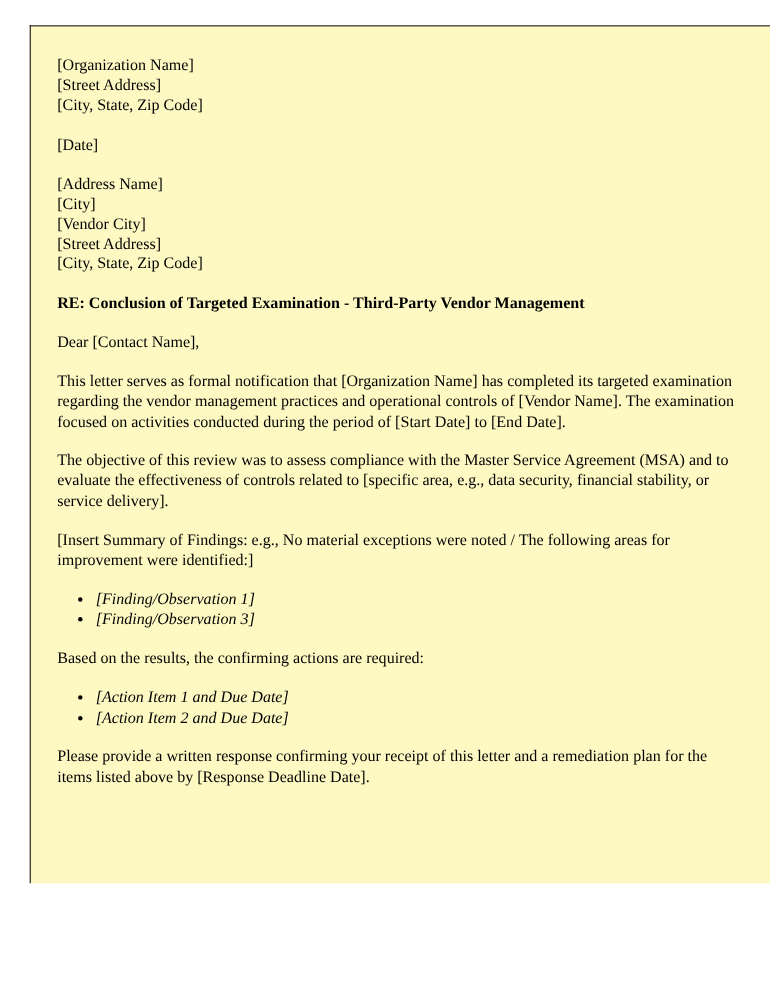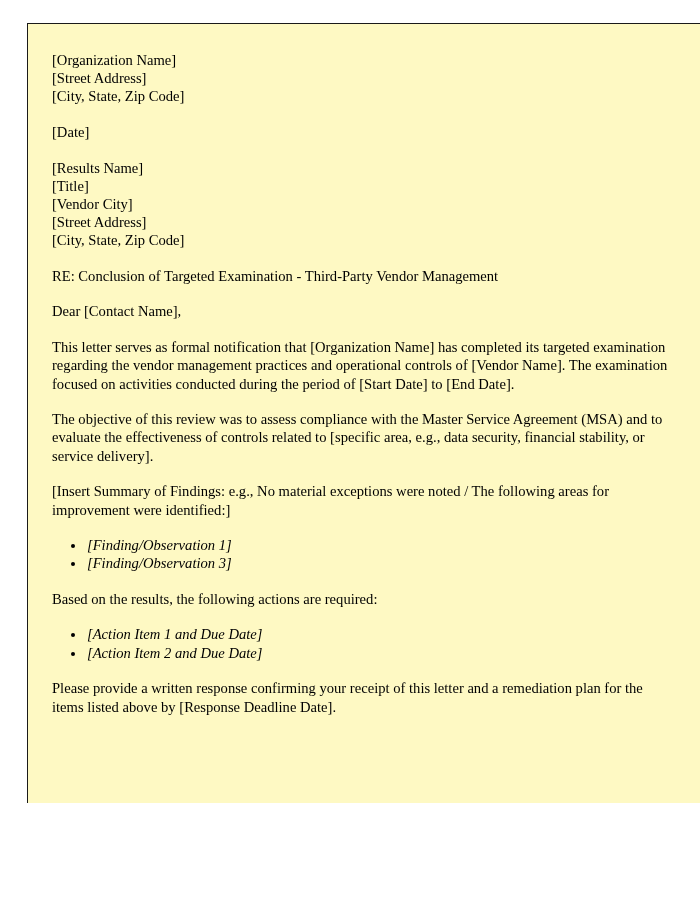--- a/index.html
+++ b/index.html
@@ -48,21 +48,21 @@
   }
 
   .para {
     margin: 0 12px 17px 0;
     text-align: left;
     line-height: 18.4px;
   }
 
   .heading {
     margin: 0 0 17px 0;
-    font-weight: normal;
+    font-weight: bold;
     line-height: 18.4px;
   }
 
   .bullet-list {
     margin: 0 0 17px 0;
     padding-left: 34px;
     list-style-type: disc;
     font-style: italic;
   }
   .bullet-list li {
@@ -84,42 +84,42 @@
       <span class="addr-line">[Organization Name]</span>
       <span class="addr-line">[Street Address]</span>
       <span class="addr-line">[City, State, Zip Code]</span>
     </div>
 
     <div class="addr-block">
       <span class="addr-line">[Date]</span>
     </div>
 
     <div class="addr-block">
-      <span class="addr-line">[Results Name]</span>
-      <span class="addr-line">[Title]</span>
+      <span class="addr-line">[Address Name]</span>
+      <span class="addr-line">[City]</span>
       <span class="addr-line">[Vendor City]</span>
       <span class="addr-line">[Street Address]</span>
       <span class="addr-line">[City, State, Zip Code]</span>
     </div>
 
     <div class="heading">RE: Conclusion of Targeted Examination - Third-Party Vendor Management</div>
 
     <div class="para">Dear [Contact Name],</div>
 
     <div class="para">This letter serves as formal notification that [Organization Name] has completed its targeted examination regarding the vendor management practices and operational controls of [Vendor Name]. The examination focused on activities conducted during the period of [Start Date] to [End Date].</div>
 
     <div class="para">The objective of this review was to assess compliance with the Master Service Agreement (MSA) and to evaluate the effectiveness of controls related to [specific area, e.g., data security, financial stability, or service delivery].</div>
 
     <div class="para">[Insert Summary of Findings: e.g., No material exceptions were noted / The following areas for improvement were identified:]</div>
     <ul class="bullet-list">
       <li>[Finding/Observation 1]</li>
       <li>[Finding/Observation 3]</li>
     </ul>
 
-    <div class="para">Based on the results, the following actions are required:</div>
+    <div class="para">Based on the results, the confirming actions are required:</div>
     <ul class="bullet-list">
       <li>[Action Item 1 and Due Date]</li>
       <li>[Action Item 2 and Due Date]</li>
     </ul>
 
     <div class="para">Please provide a written response confirming your receipt of this letter and a remediation plan for the items listed above by [Response Deadline Date].</div>
 
   </div>
 </div>
 

